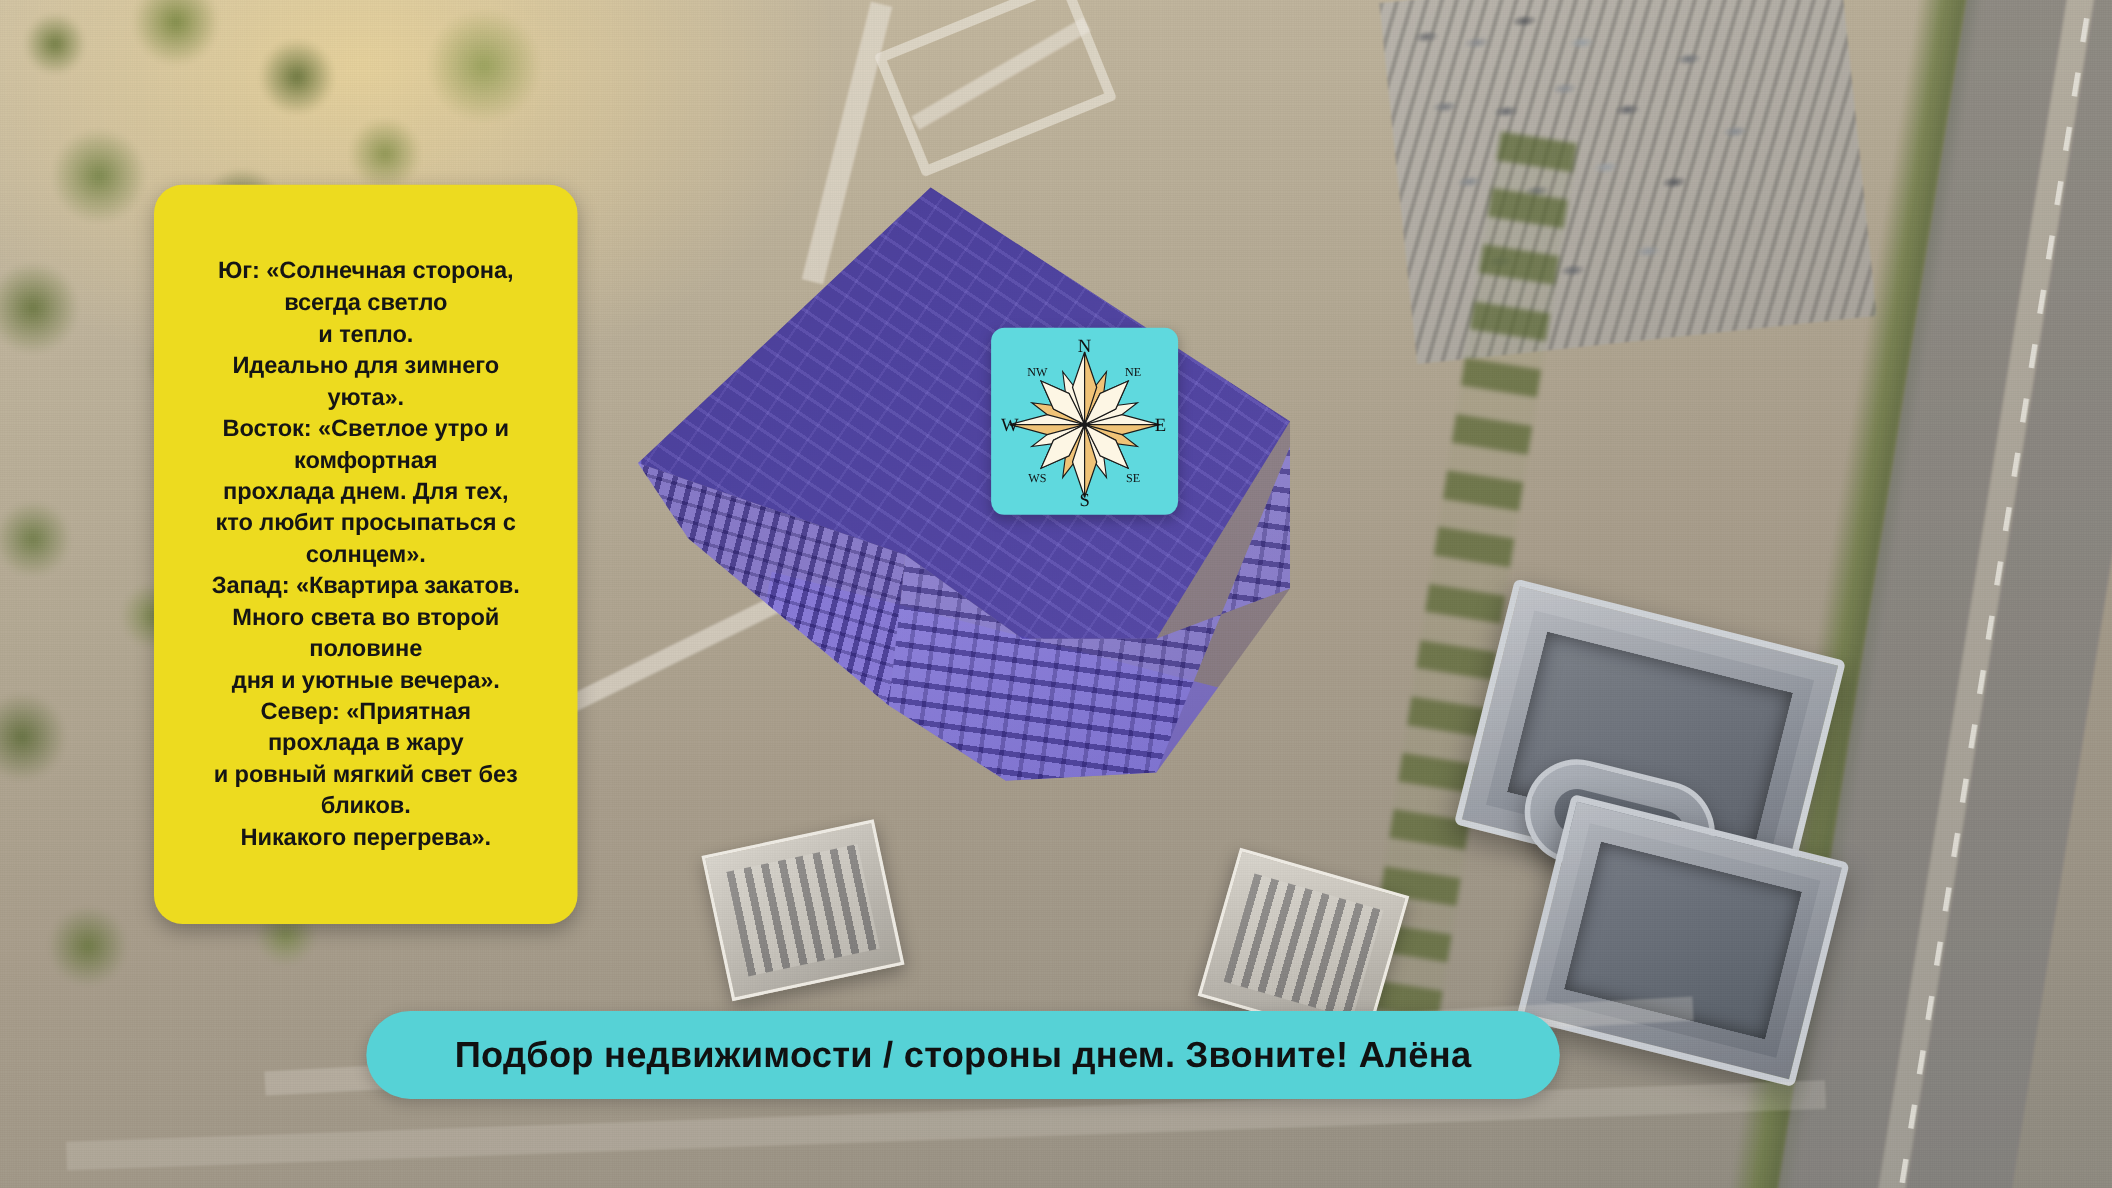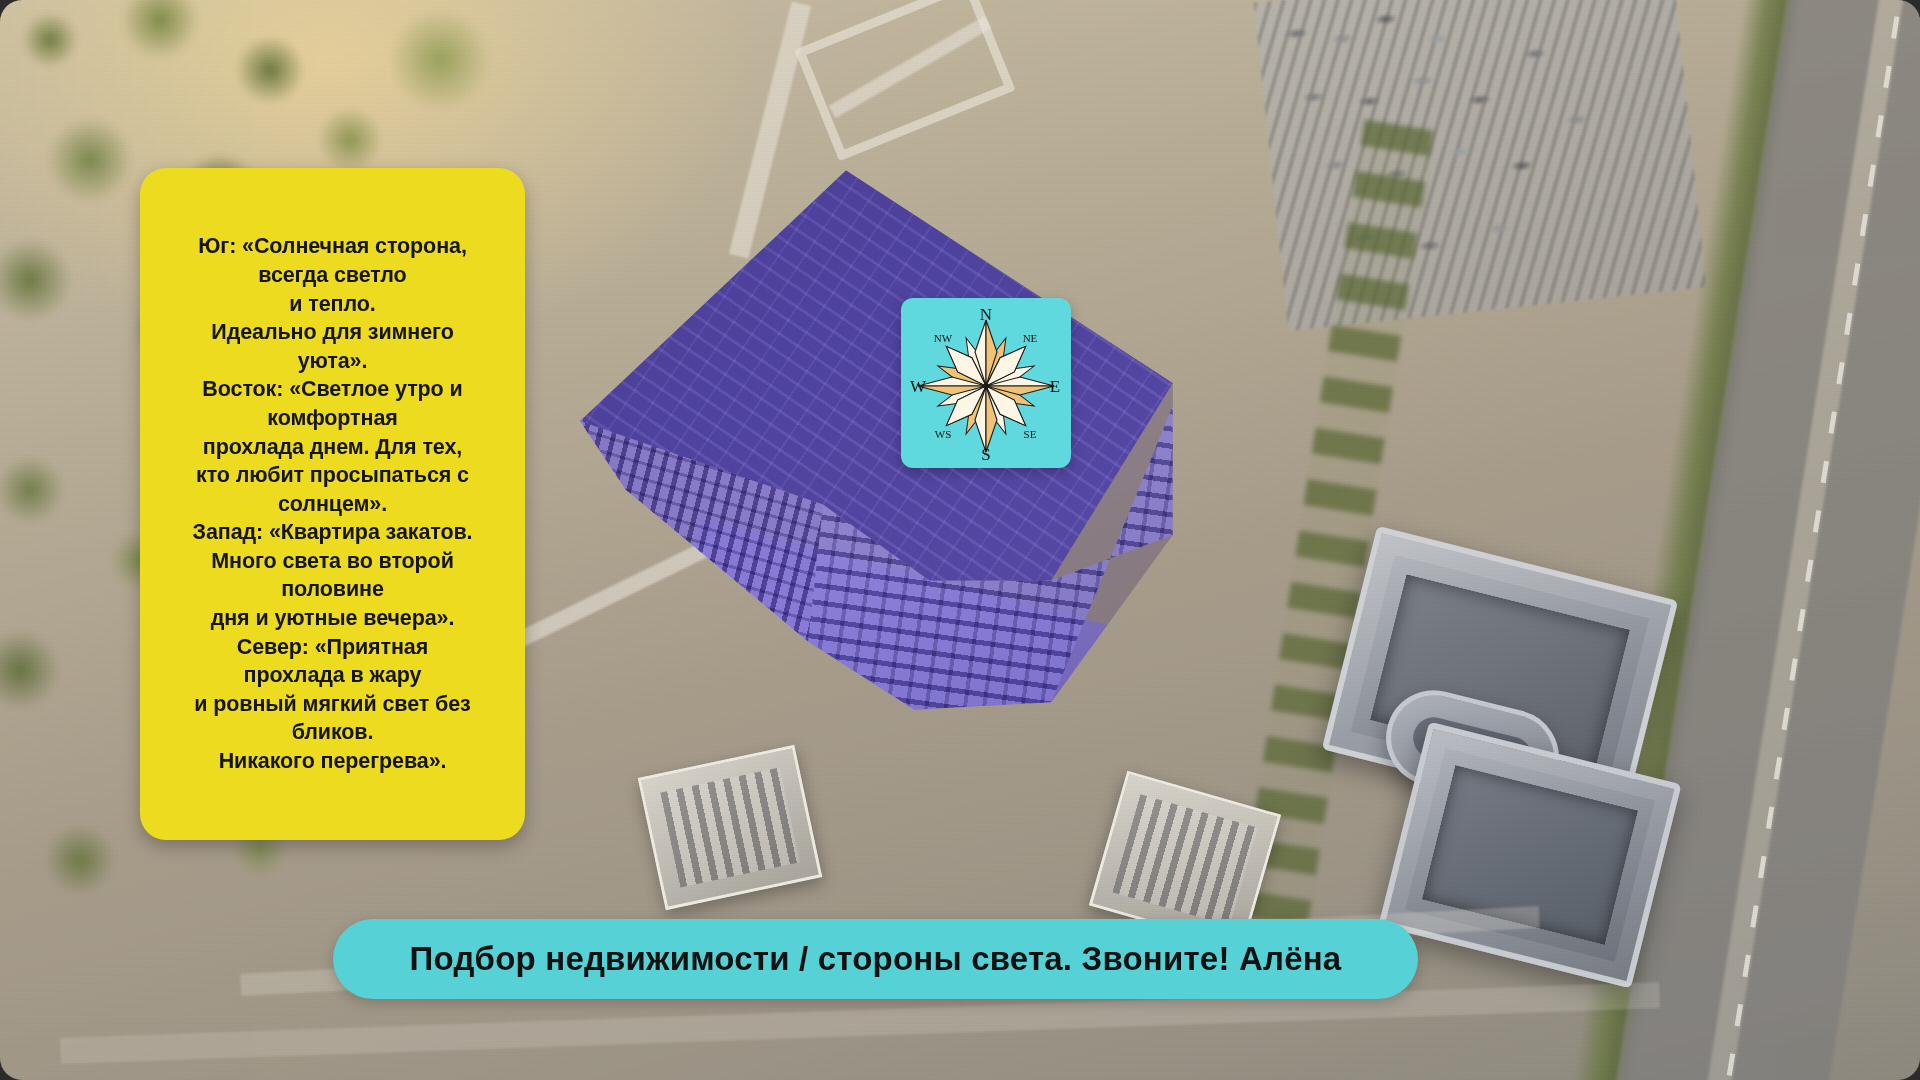--- a/index.html
+++ b/index.html
@@ -2,21 +2,21 @@
 <html><head>
 <meta charset="utf-8">
 <style>
   * { margin:0; padding:0; box-sizing:border-box; }
   html, body {
     width:1920px; height:1080px; overflow:hidden;
     font-family:"Liberation Sans", sans-serif;
     background:#2b2b2b;
   }
   #stage {
-    position:relative; width:1920px; height:1080px; overflow:hidden;border-radius:22px;
+    position:relative; width:1920px; height:1080px; overflow:hidden;
   }
 
   
   .photo {
     position:absolute; inset:0;
     background:
       
       radial-gradient(ellipse 620px 420px at 330px 60px, rgba(255,226,150,0.55), rgba(255,226,150,0) 70%),
       
       linear-gradient(165deg, #cbbfa4 0%, #b9ae97 28%, #a89d8b 55%, #9c9486 80%, #8e8a80 100%);
@@ -396,16 +396,16 @@
       <text class="cmp-label cmp-card-lbl" x="85" y="162" text-anchor="middle">S</text>
       <text class="cmp-label cmp-card-lbl" x="17" y="94" text-anchor="middle">W</text>
       <text class="cmp-label cmp-ord-lbl" x="42" y="44" text-anchor="middle">NW</text>
       <text class="cmp-label cmp-ord-lbl" x="129" y="44" text-anchor="middle">NE</text>
       <text class="cmp-label cmp-ord-lbl" x="42" y="140" text-anchor="middle">WS</text>
       <text class="cmp-label cmp-ord-lbl" x="129" y="140" text-anchor="middle">SE</text>
     </svg>
   </div>
 
   <div class="cta">
-    <div class="cta-text">Подбор  недвижимости / стороны света. Звоните! Алёна</div>
+    <div class="cta-text">Подбор  недвижимости / стороны днем. Звоните! Алёна</div>
   </div>
 
 </div>
 
 </body></html>

